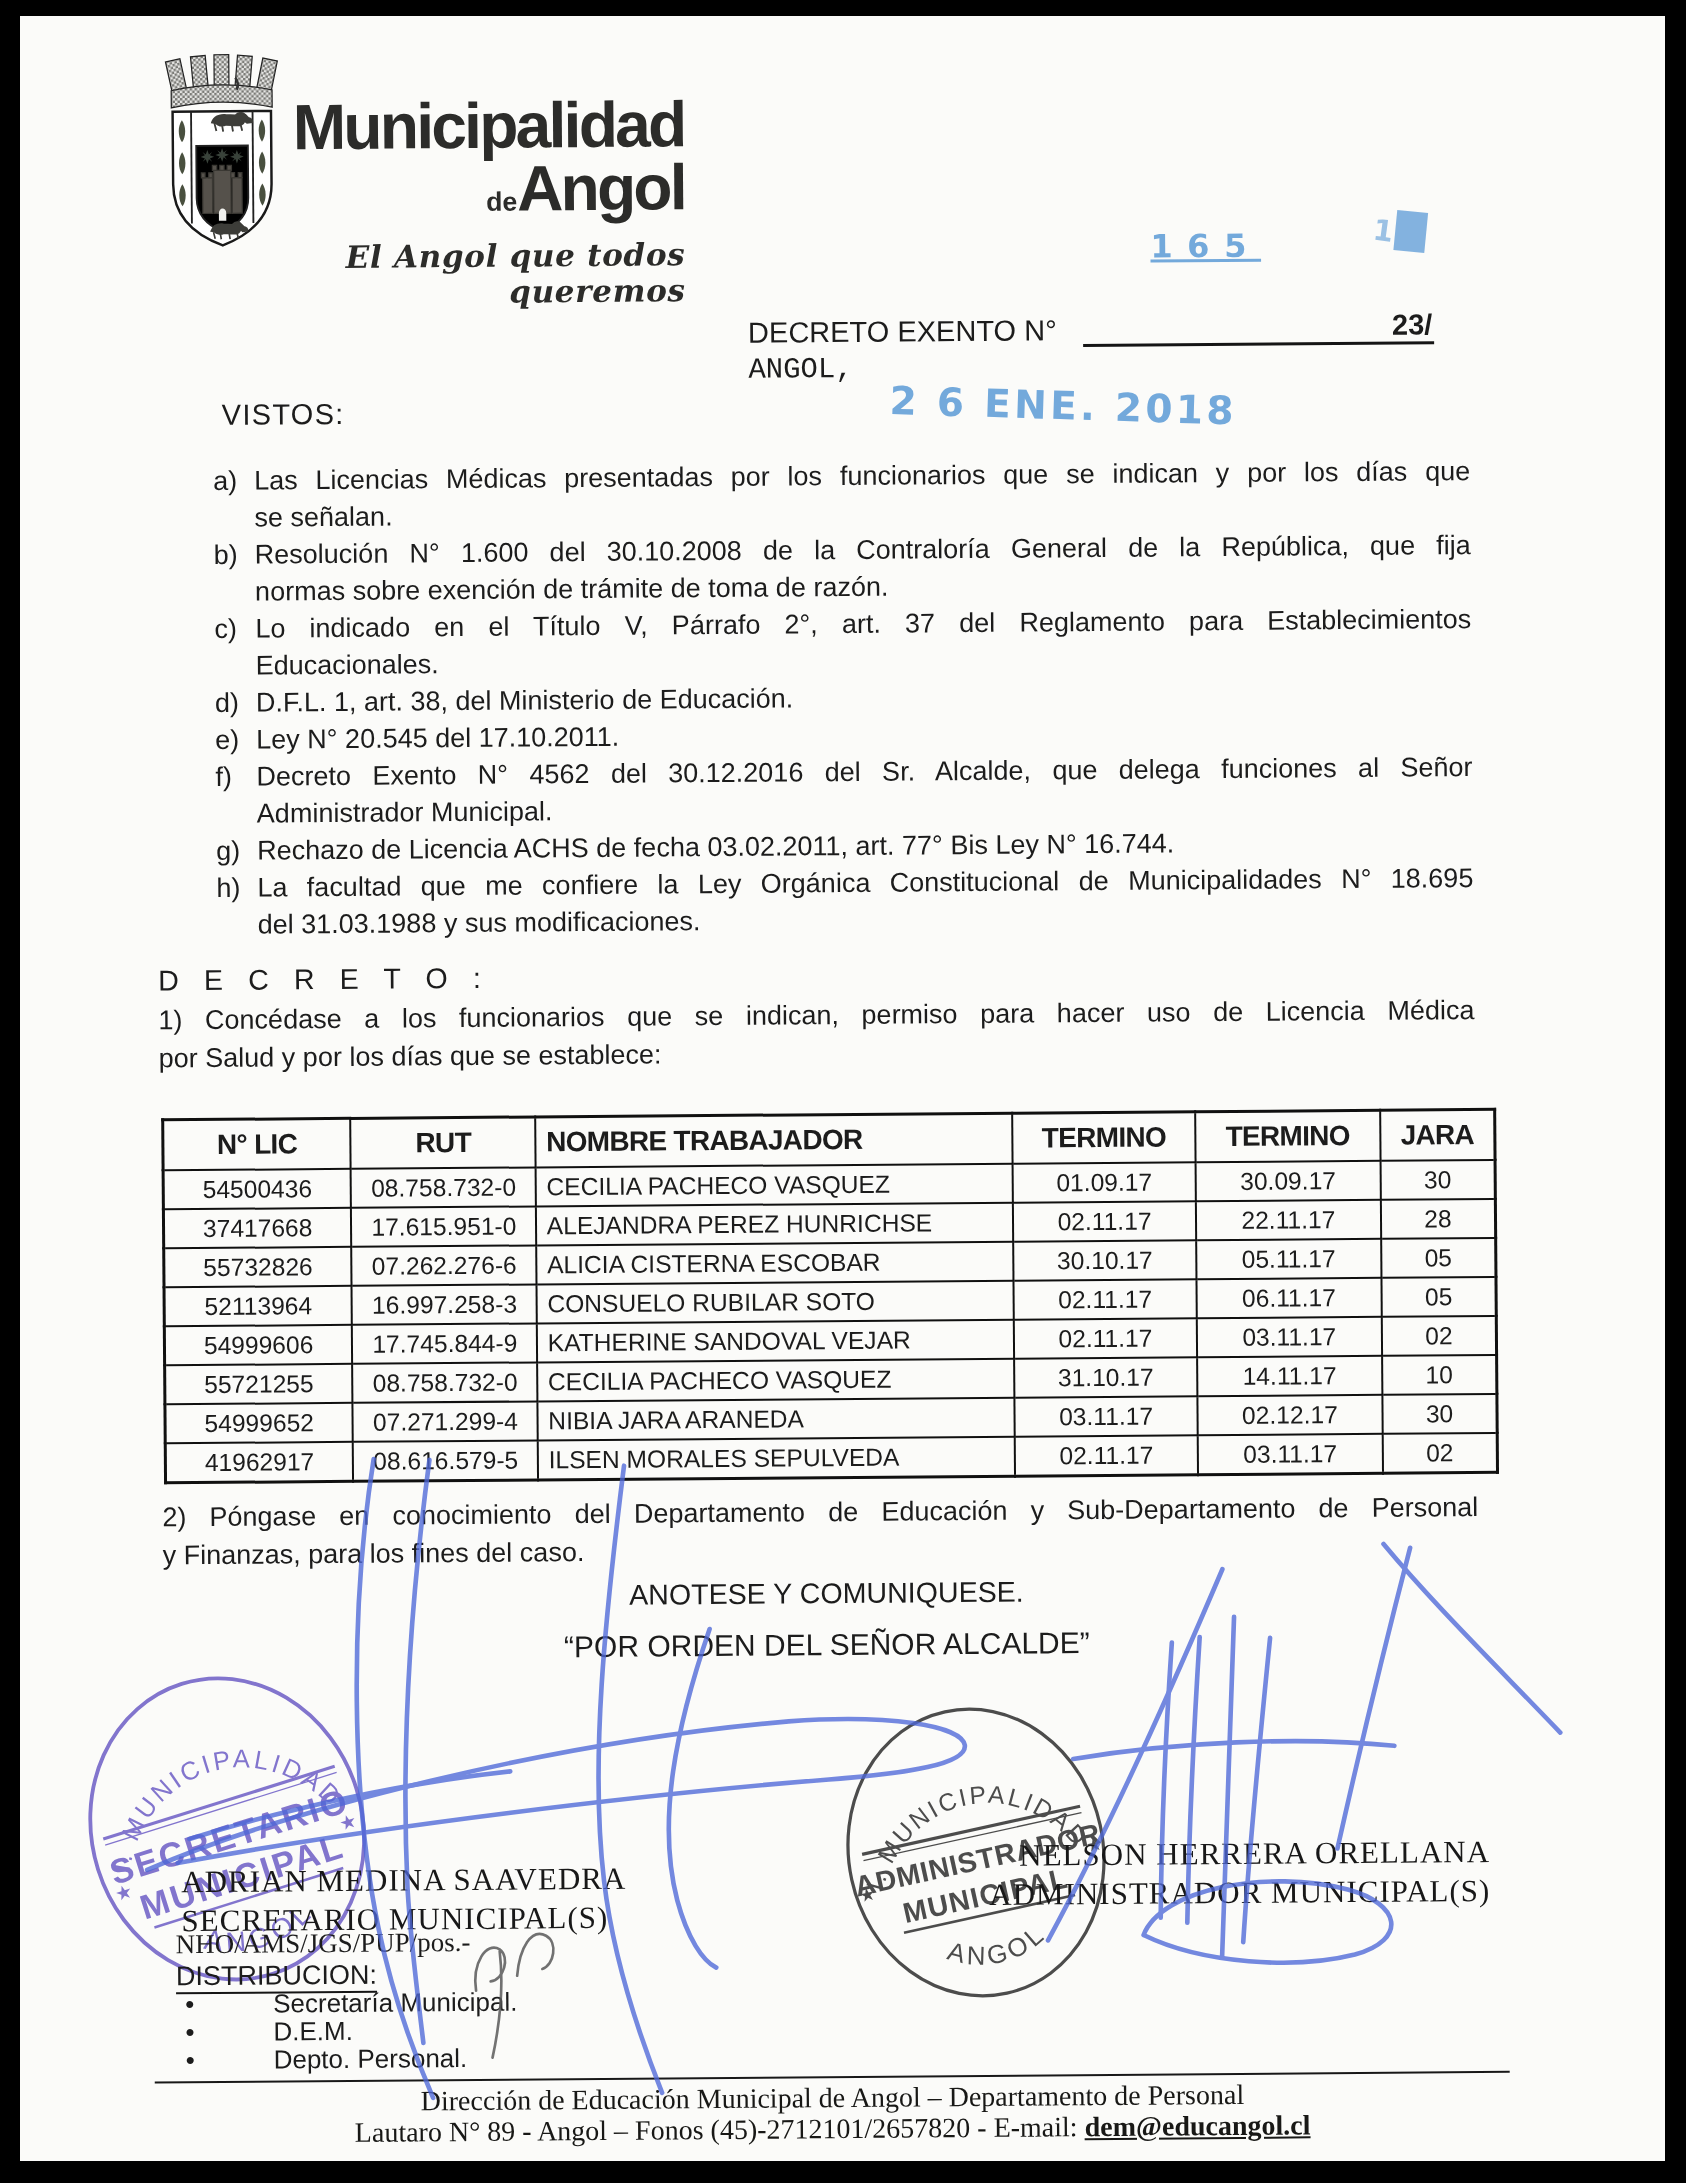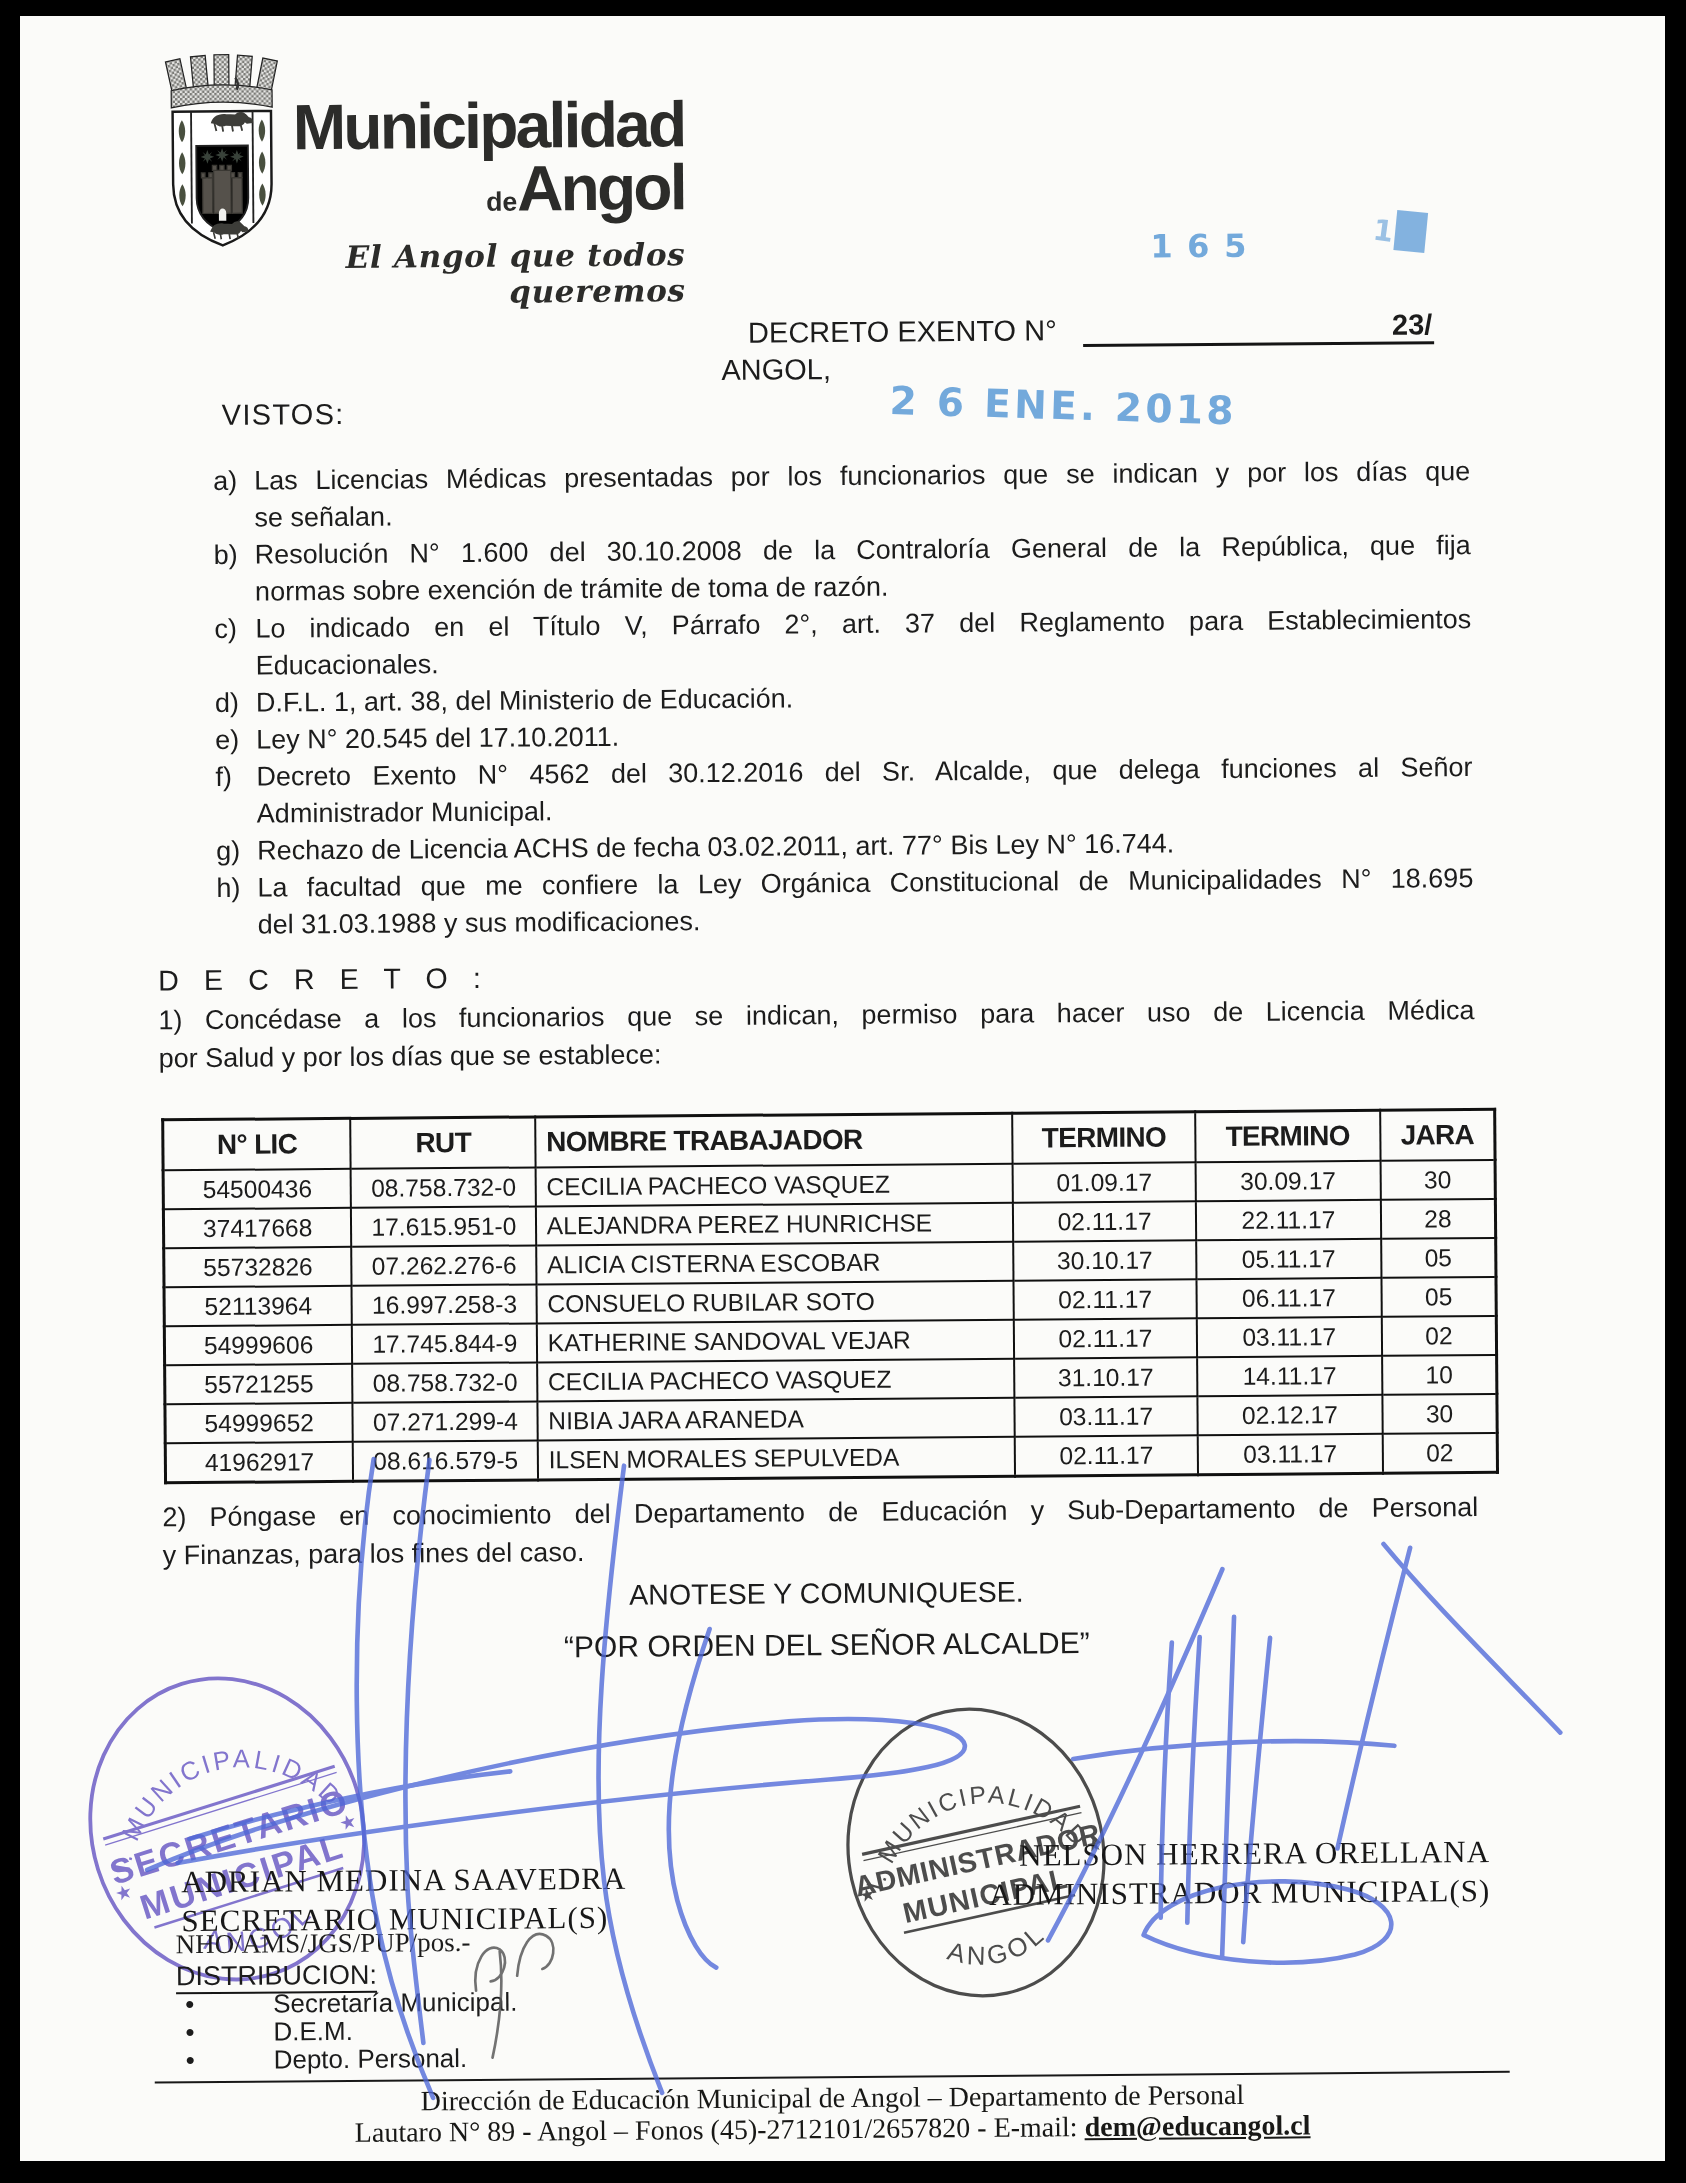--- a/index.html
+++ b/index.html
@@ -117,23 +117,23 @@
 
   <div class="abs brand">
     <div class="brand-1">Municipalidad</div>
     <div class="brand-2"><span class="brand-de">de</span><span>Angol</span></div>
     <div class="slogan">El Angol que todos queremos</div>
   </div>
 
   <div class="abs t44" style="left:754px;top:316px;">DECRETO EXENTO N°</div>
   <div class="abs" style="left:1089px;top:346px;width:351px;height:2.7px;background:#151515;"></div>
   <div class="abs t44" style="left:1398px;top:313px;font-weight:700;">23/</div>
-  <div class="abs t44" style="left:727px;top:353px;">ANGOL,</div>
-
-  <div class="abs blue-stamp" style="left:1157px;top:230px;font-size:32px;letter-spacing:14.6px;">165</div>
+  <div class="abs t44" style="left:754px;top:353px;font-family:Liberation Mono, monospace;">ANGOL,</div>
+
+  <div class="abs blue-stamp" style="left:1157px;top:230px;font-size:32px;letter-spacing:14.6px;text-decoration:underline;">165</div>
   <div class="abs blue-stamp" style="left:1380px;top:218px;font-size:29px;transform:rotate(8deg);opacity:.7;">1</div>
   <div class="abs" style="left:1402px;top:216px;width:31px;height:40px;background:rgba(91,154,214,0.75);transform:rotate(6deg);"></div>
   <div class="abs blue-stamp" style="left:895px;top:385px;font-size:39px;letter-spacing:3.3px;transform:rotate(2.2deg);">2 6 ENE. 2018</div>
 
   <div class="abs t44" style="left:219px;top:394px;letter-spacing:1.3px;margin-left:8px;">VISTOS:</div>
 
   <div class="abs vlist">
     <div class="vitem">
       <span class="vletter">a)</span>
       <div class="jline">Las Licencias Médicas presentadas por los funcionarios que se indican y por los días que</div>

